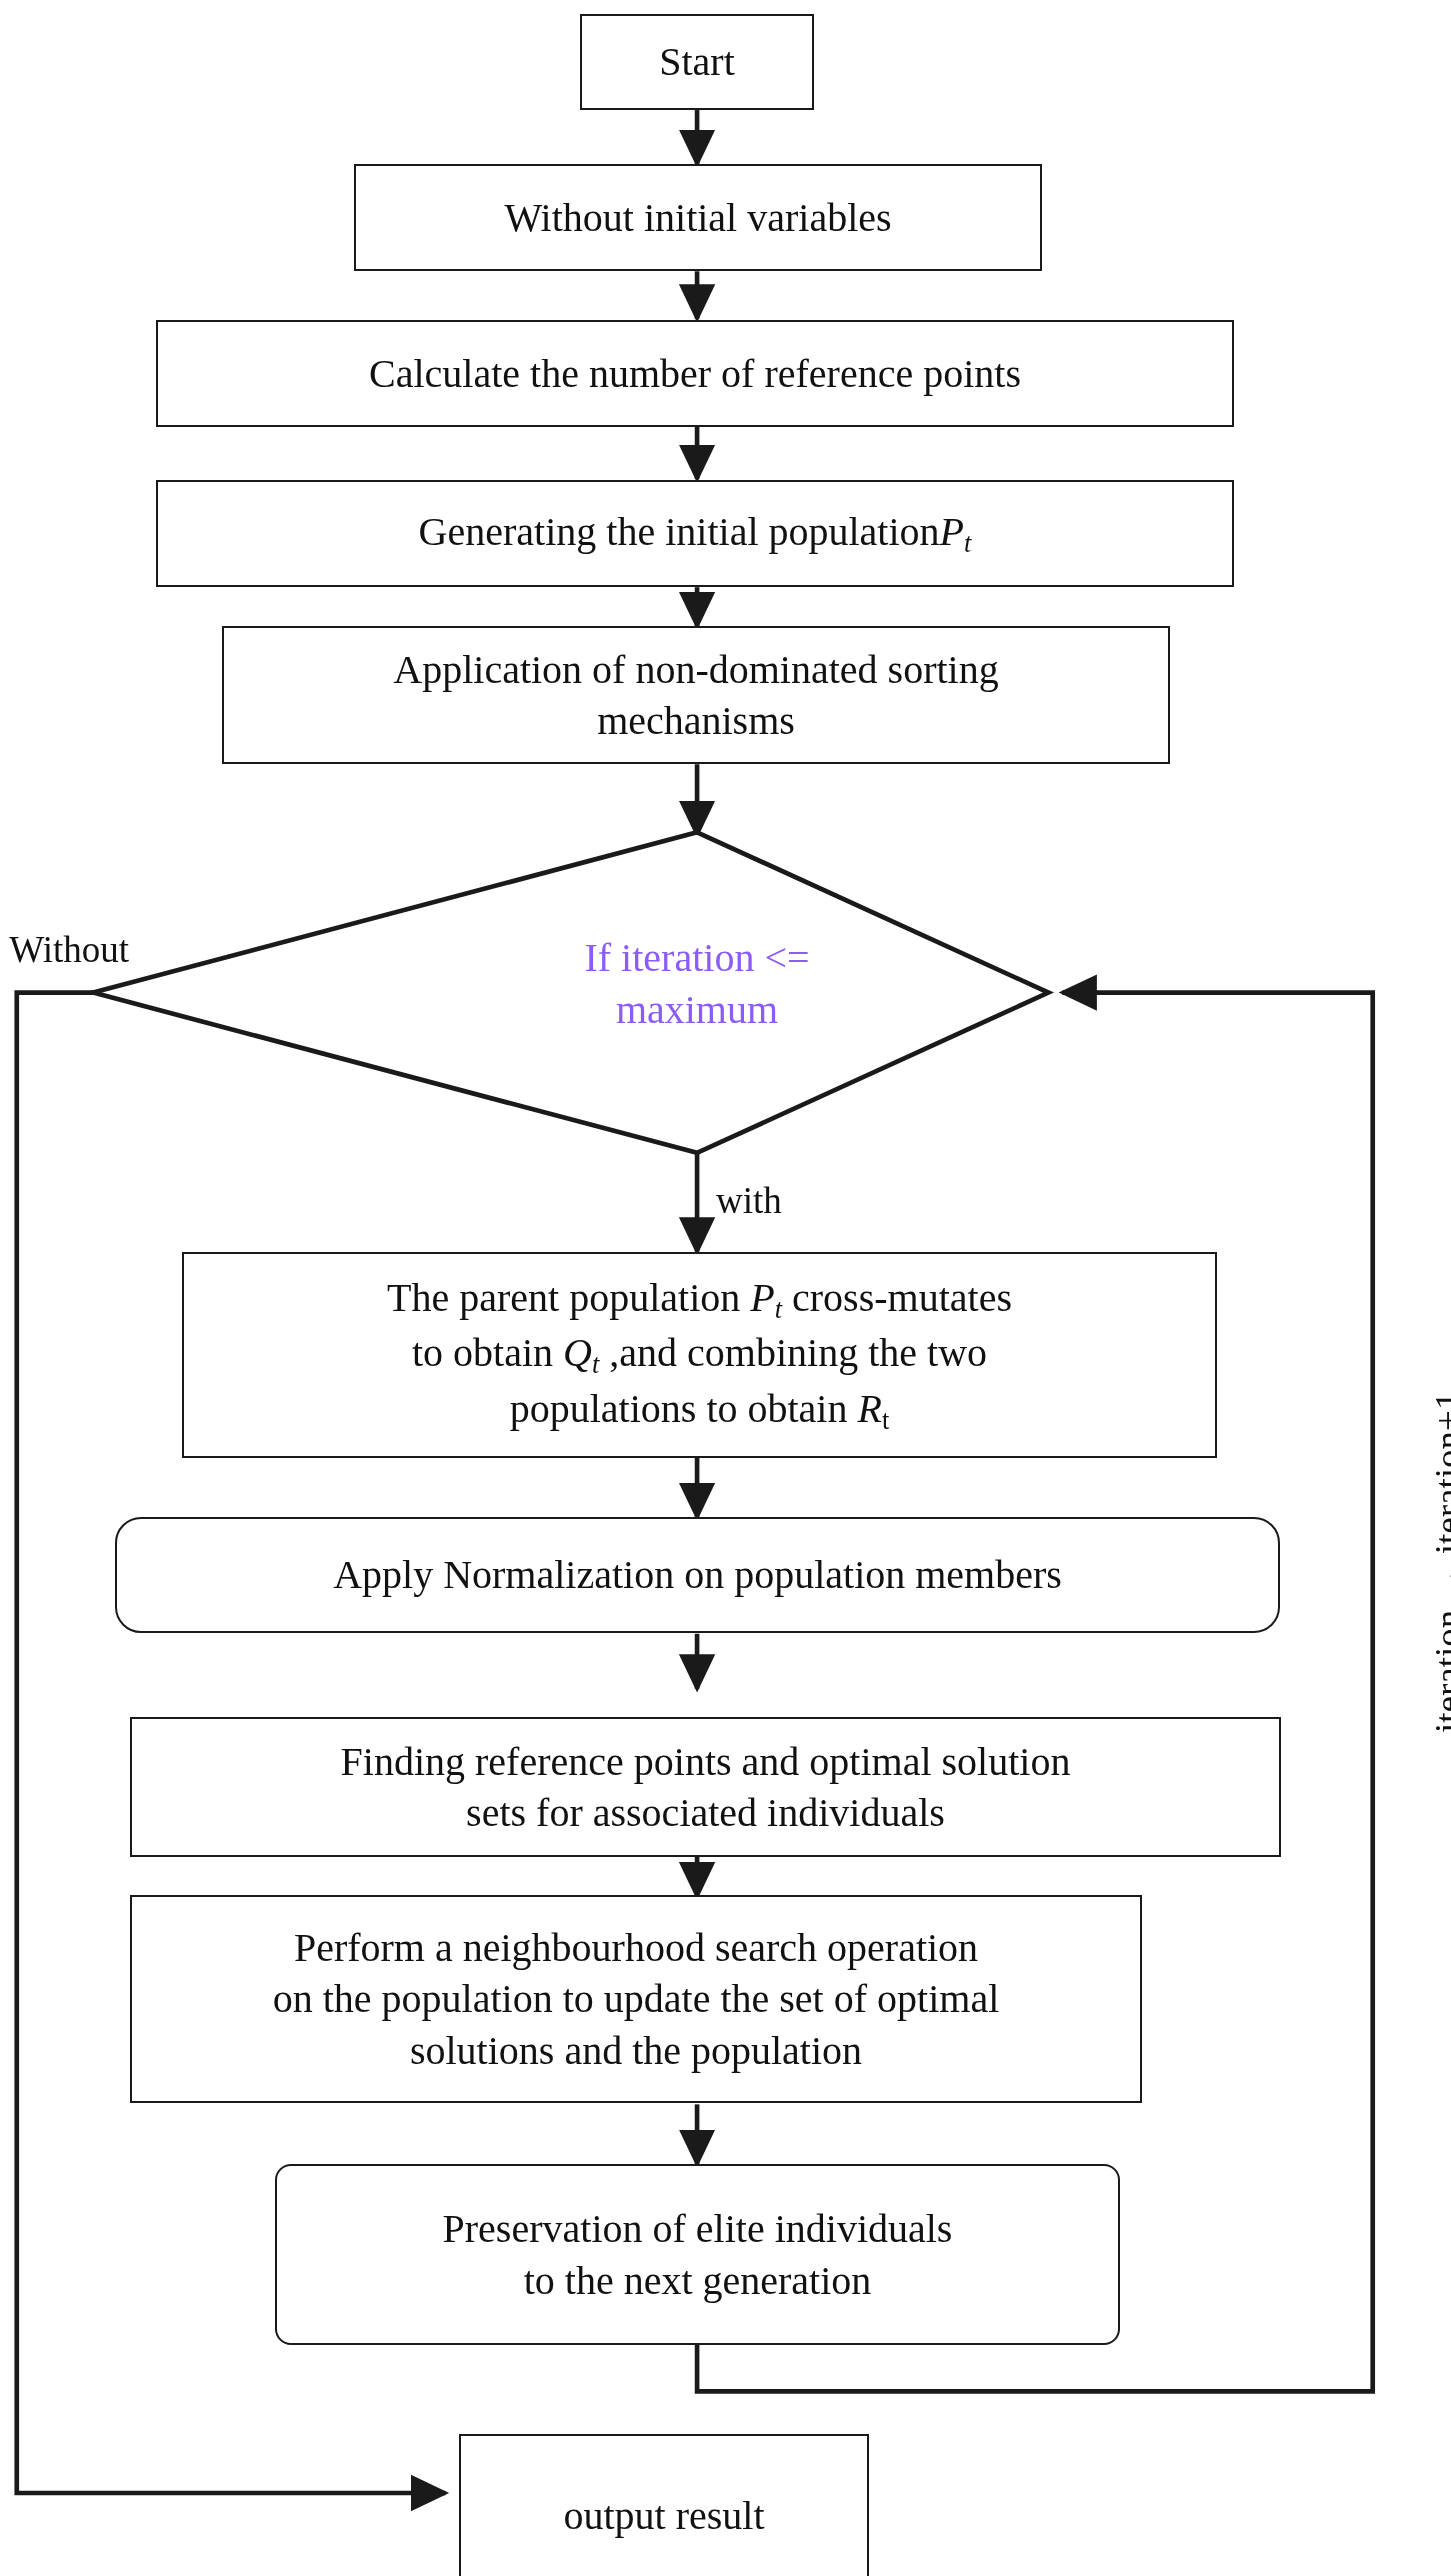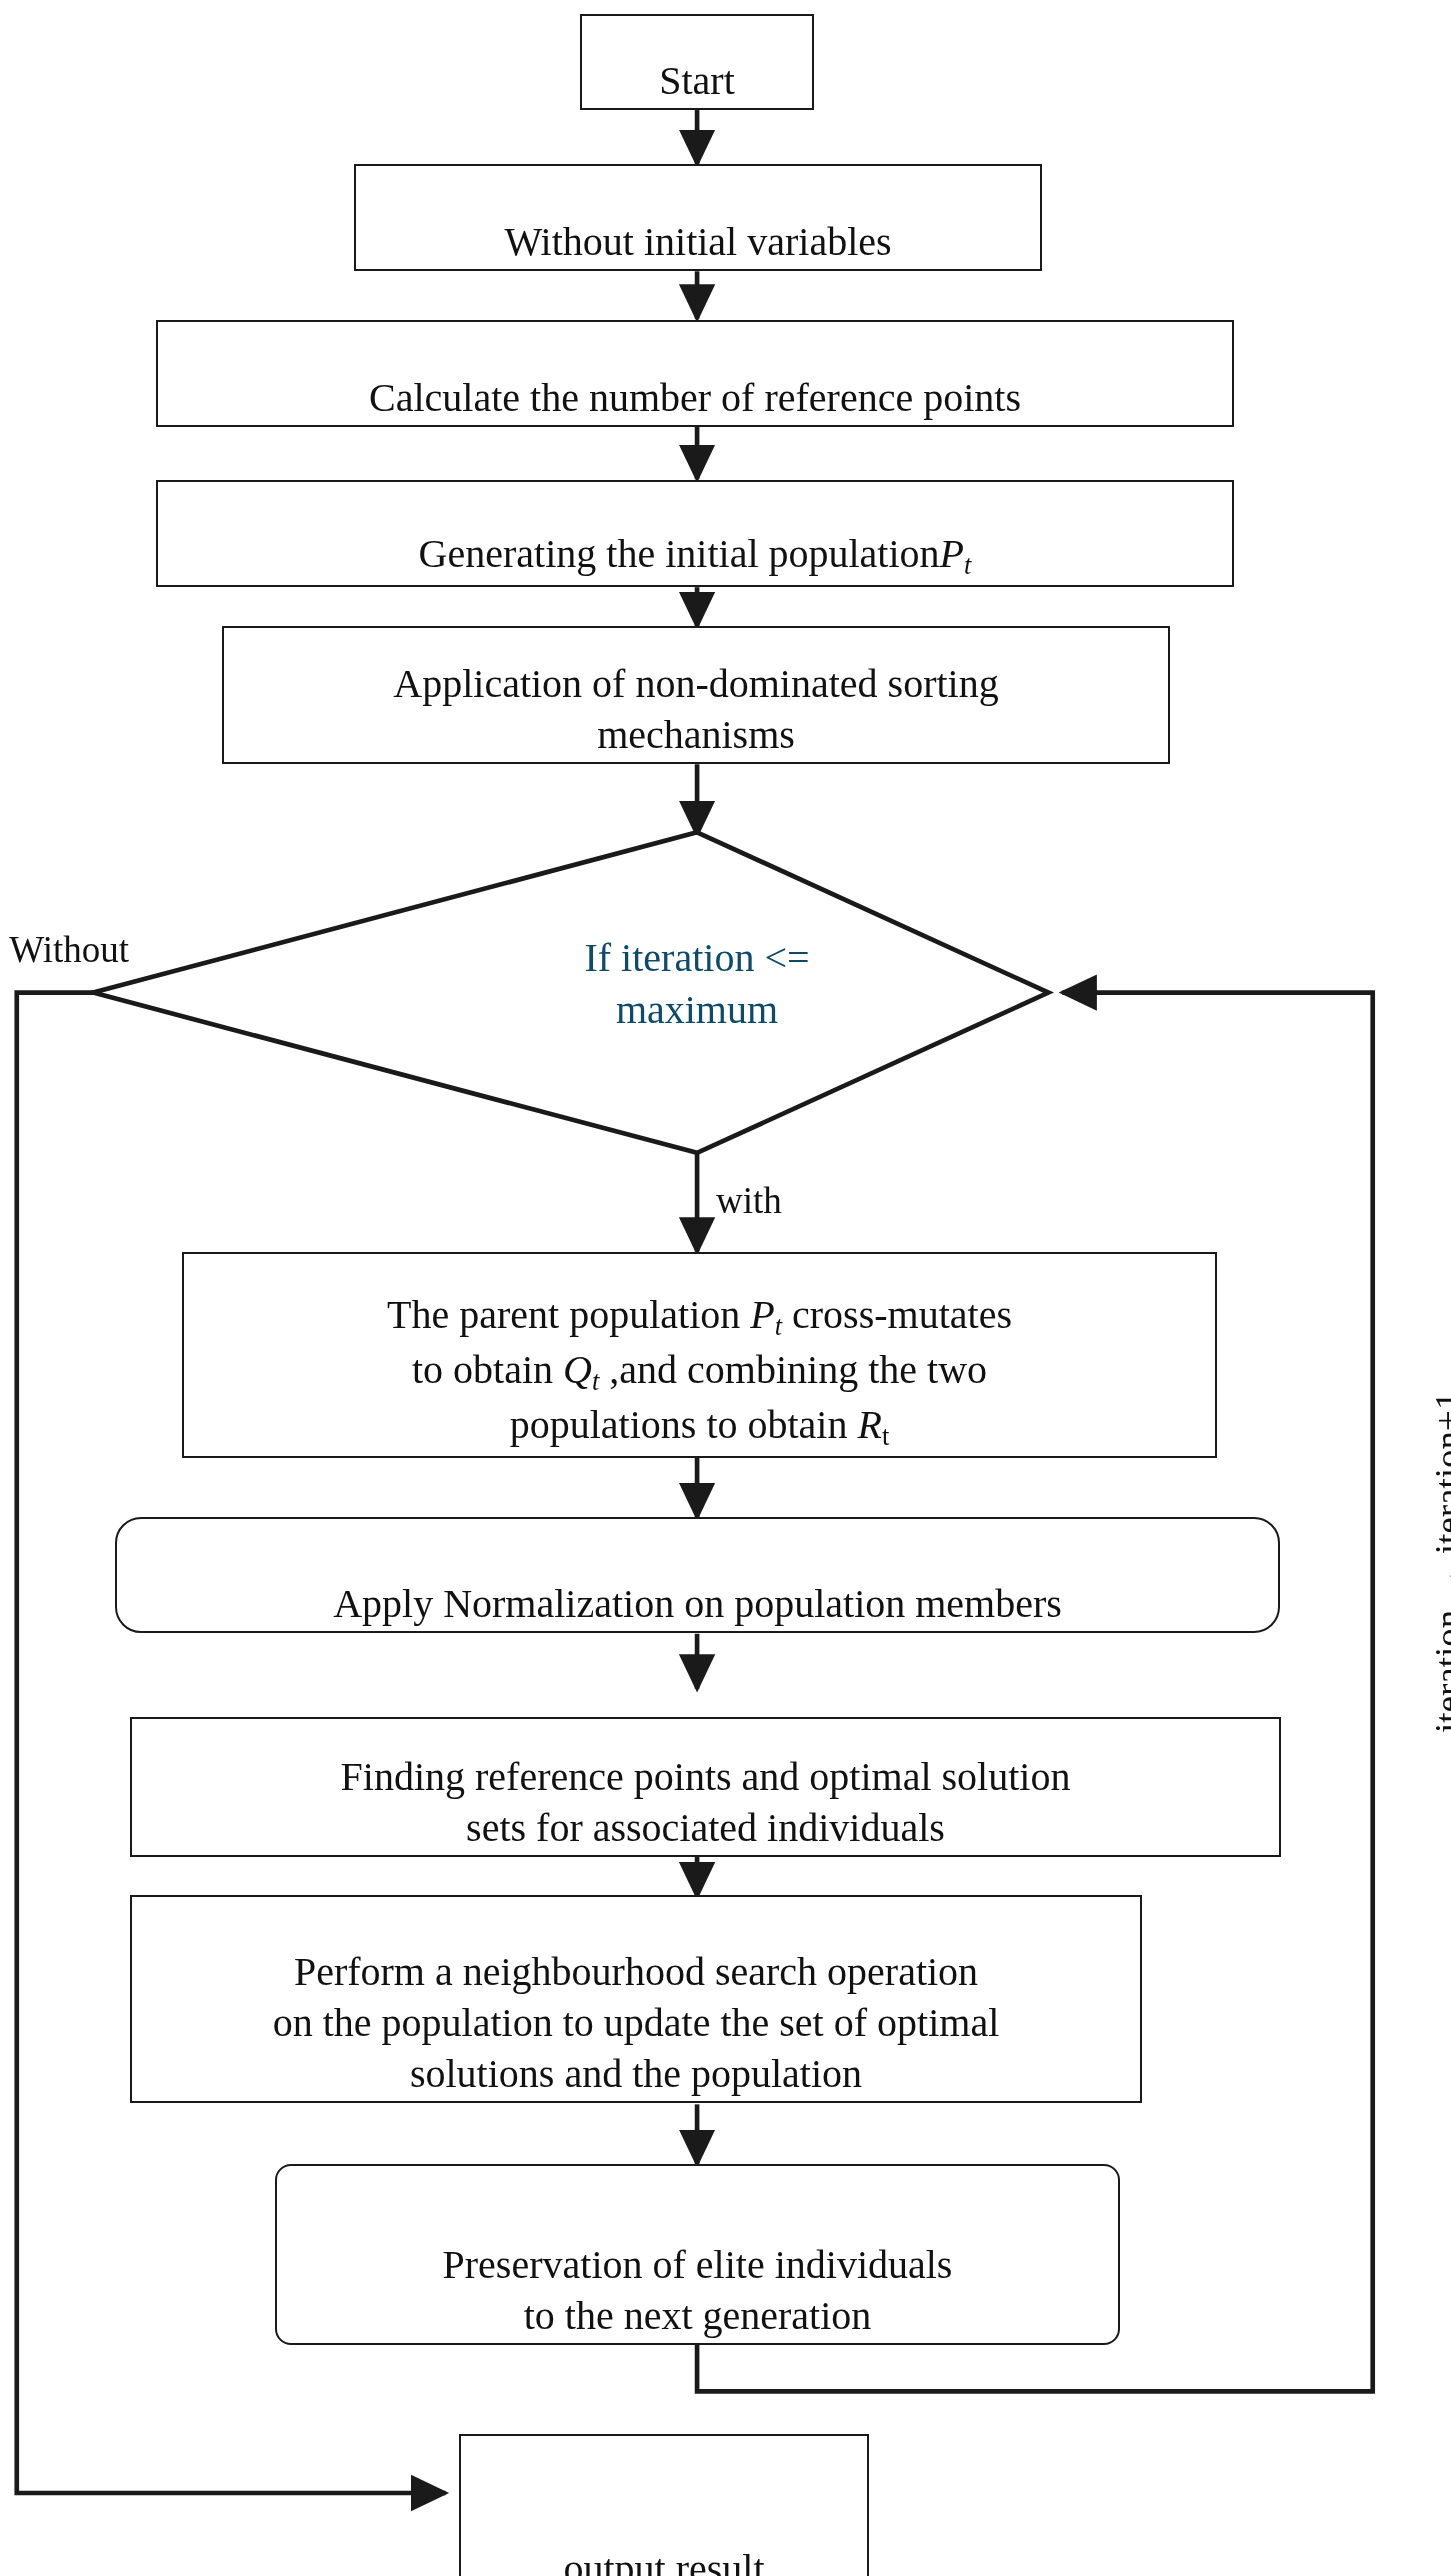--- a/index.html
+++ b/index.html
@@ -28,21 +28,21 @@
     width: 1451px;
     height: 2576px;
     display: block;
   }
   .node-box {
     position: absolute;
     box-sizing: border-box;
     border: 2.8px solid #1a1a1a;
     background: #ffffff;
     display: flex;
-    align-items: flex-end;
+    align-items: center;
     justify-content: center;
     text-align: center;
     color: #111111;
     font-size: 40px;
     line-height: 1.28;
     padding: 1.9px 9.3px;
   }
   .node-box .txt {
     display: block;
     width: 100%;
@@ -51,21 +51,21 @@
   .edge-label {
     position: absolute;
     color: #111111;
     font-size: 37px;
     line-height: 1.1;
     white-space: nowrap;
   }
   .decision-label {
     position: absolute;
     text-align: center;
-    color: #0c4a6e;
+    color: #8b5cf6;
     font-size: 40px;
     line-height: 1.3;
     white-space: pre-line;
   }
   .vert-label {
     position: absolute;
     color: #111111;
     font-size: 37px;
     white-space: nowrap;
     transform-origin: 0 0;

